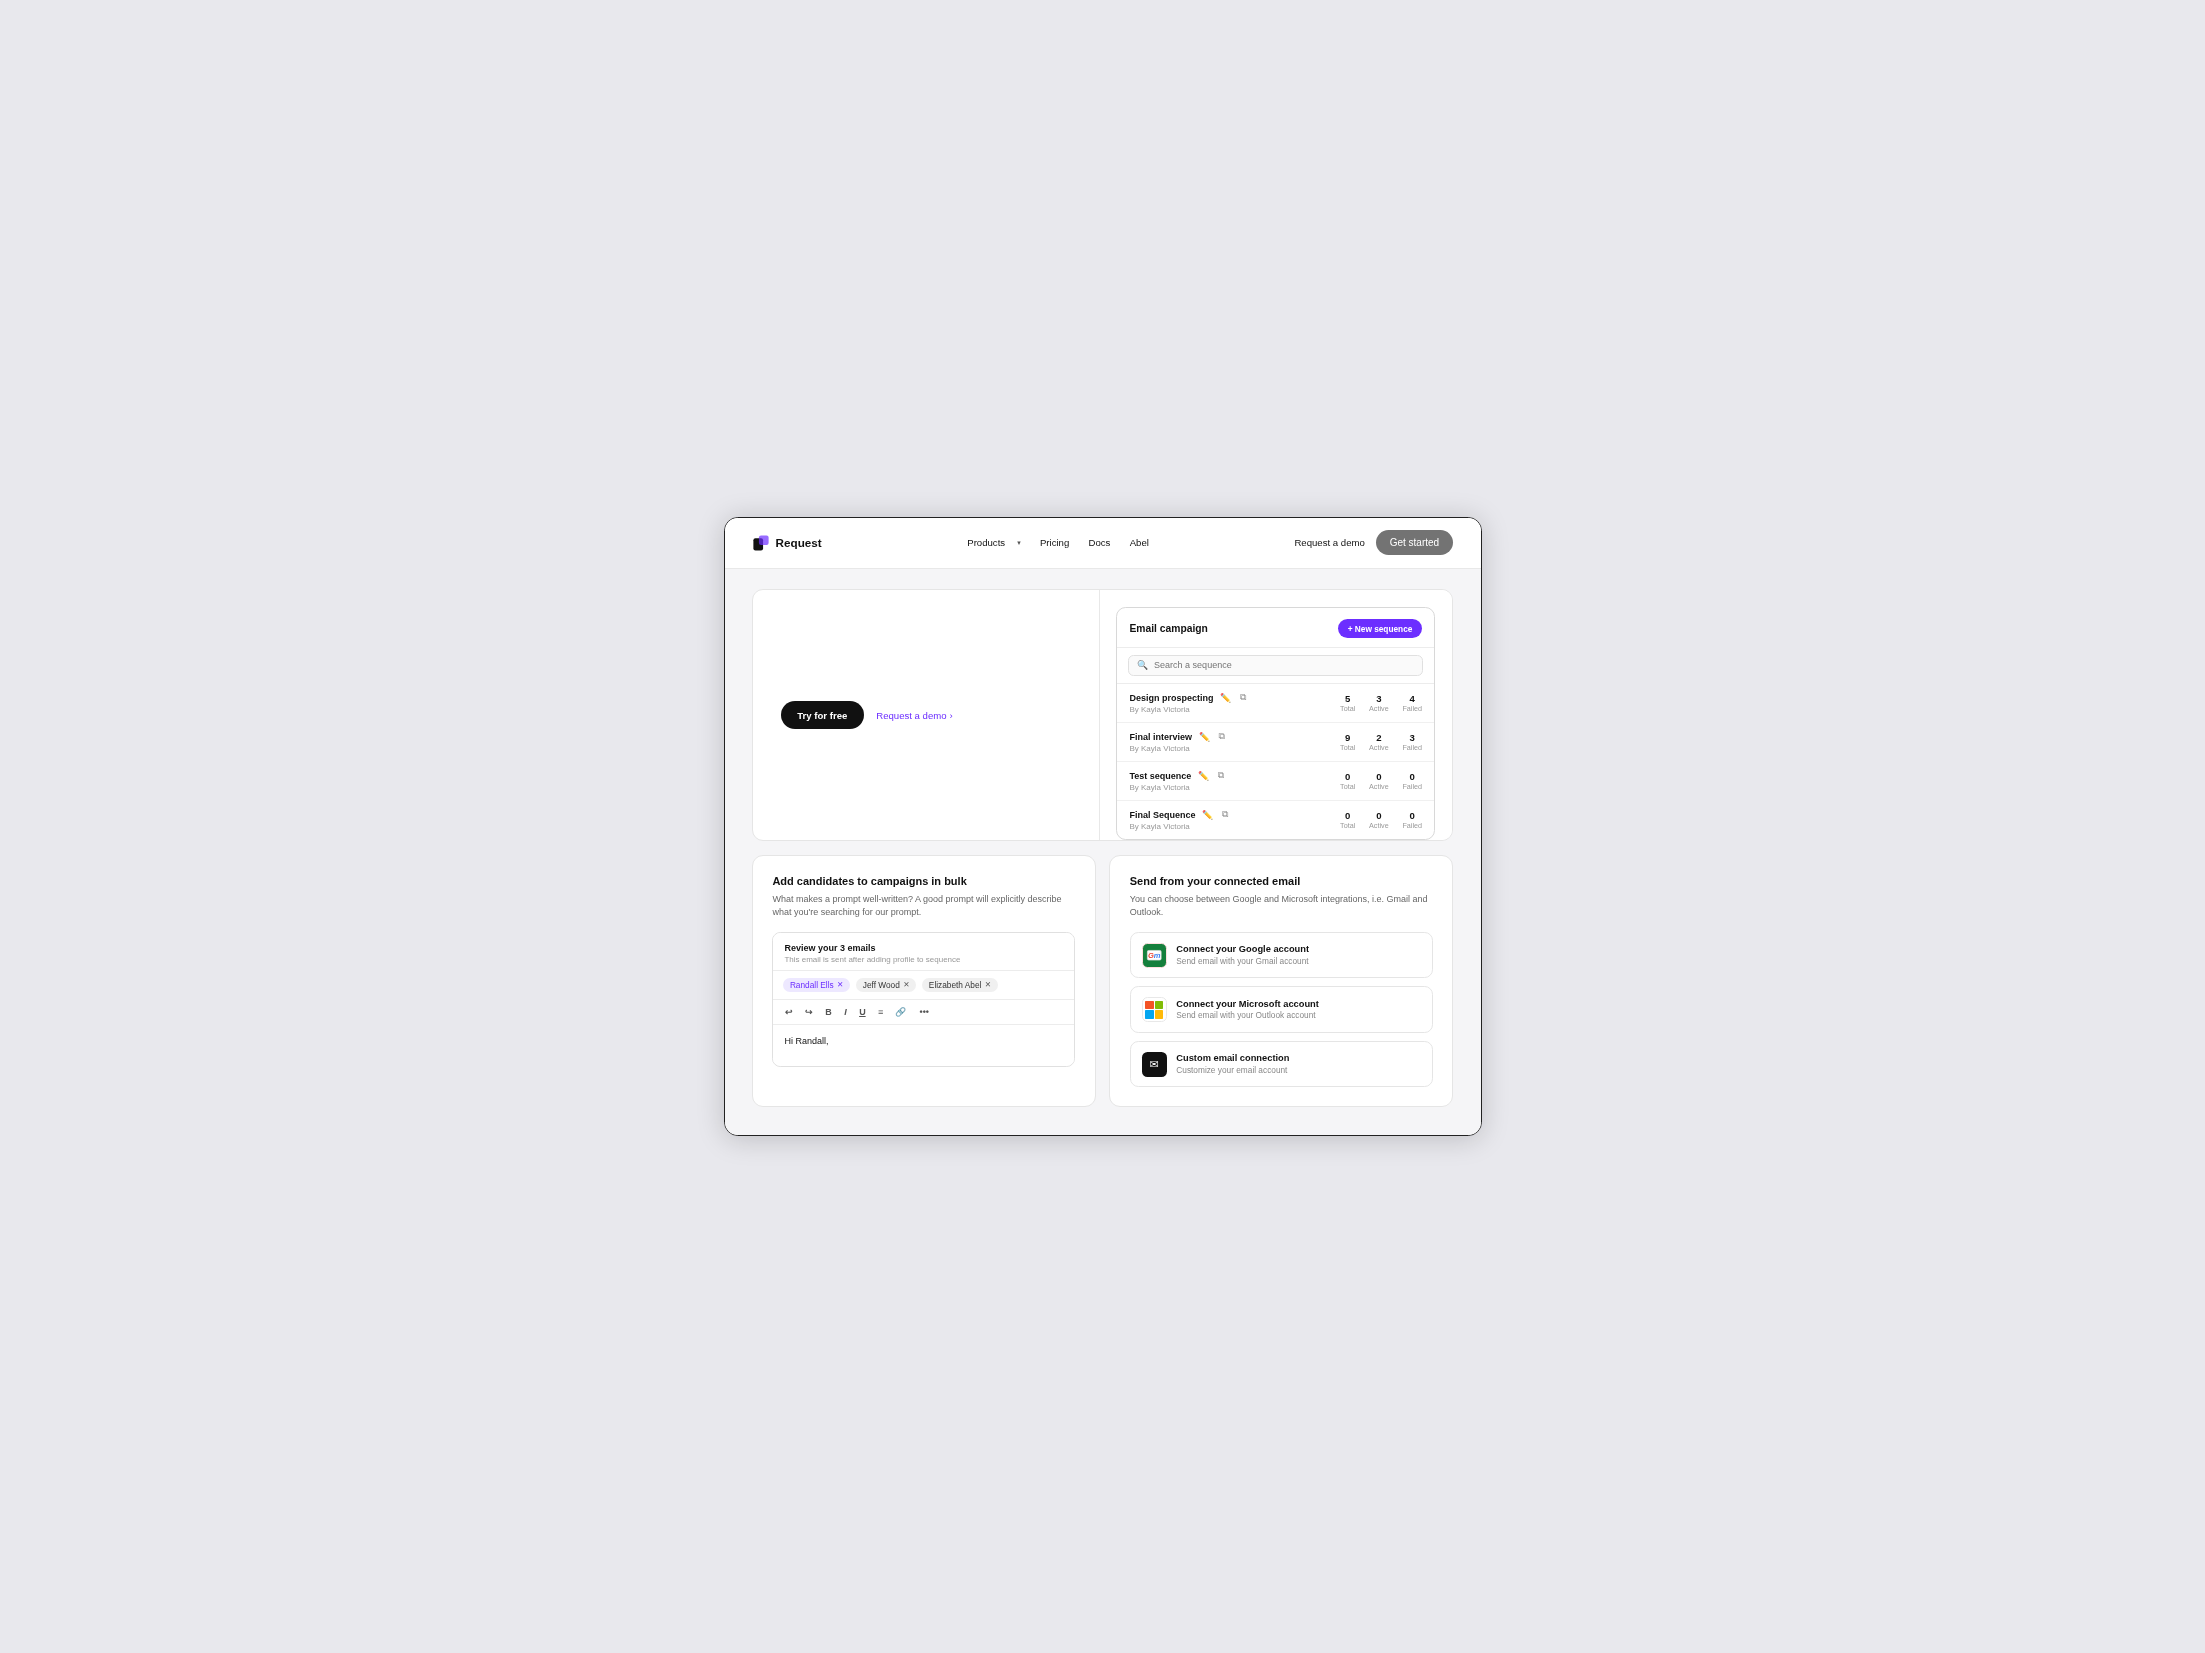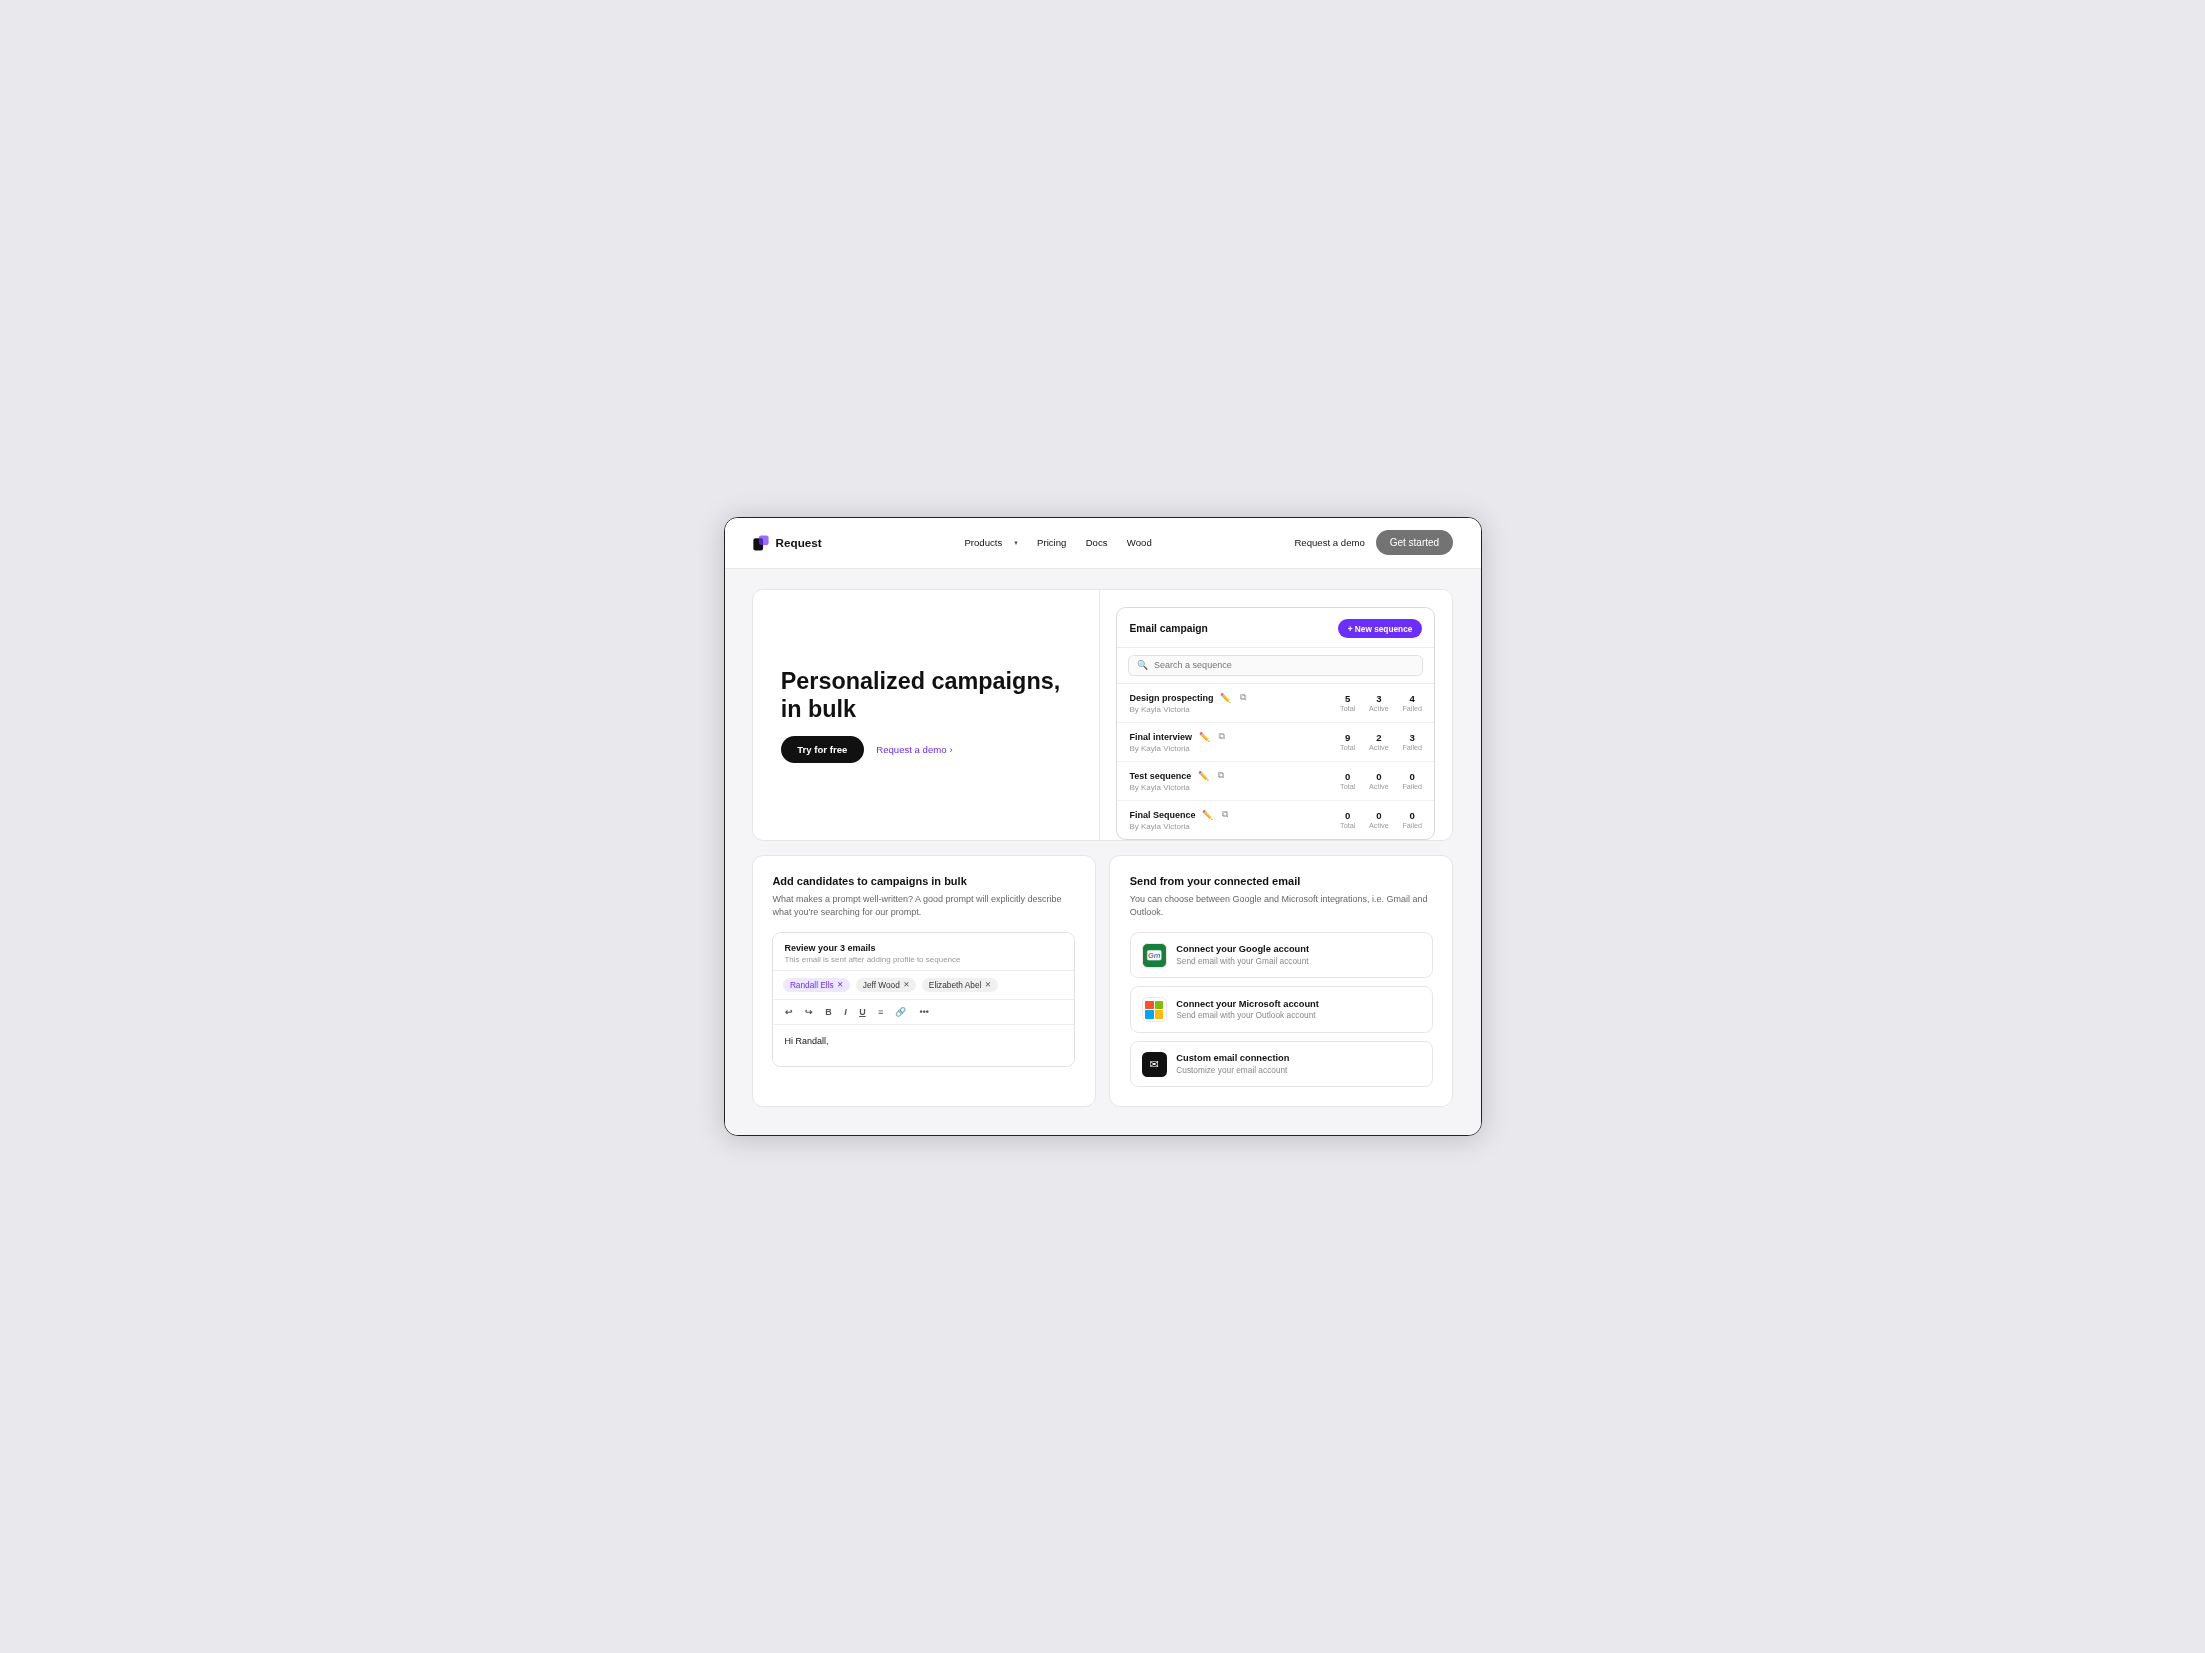--- a/index.html
+++ b/index.html
@@ -454,34 +454,33 @@
         <span>Products</span>
         <span class="chevron">▾</span>
       </a>
       <a class="nav-link">
         <span>Pricing</span>
       </a>
       <a class="nav-link">
         <span>Docs</span>
       </a>
       <a class="nav-link">
-        <span>Wood</span>
+        <span>Abel</span>
       </a>
     </div>
     <div class="nav-actions">
       <a class="request-demo-link">Request a demo</a>
       <button class="get-started-btn">Get started</button>
     </div>
   </nav>
 
   <div class="content">
 
     <div class="hero-section">
       <div class="hero-left">
-        <h1 class="hero-title">Personalized campaigns, in bulk</h1>
         <div class="hero-buttons">
           <button class="try-free-btn">Try for free</button>
           <a class="request-demo-btn">
             <span>Request a demo</span>
             <span>›</span>
           </a>
         </div>
       </div>
 
       <div class="hero-right">

